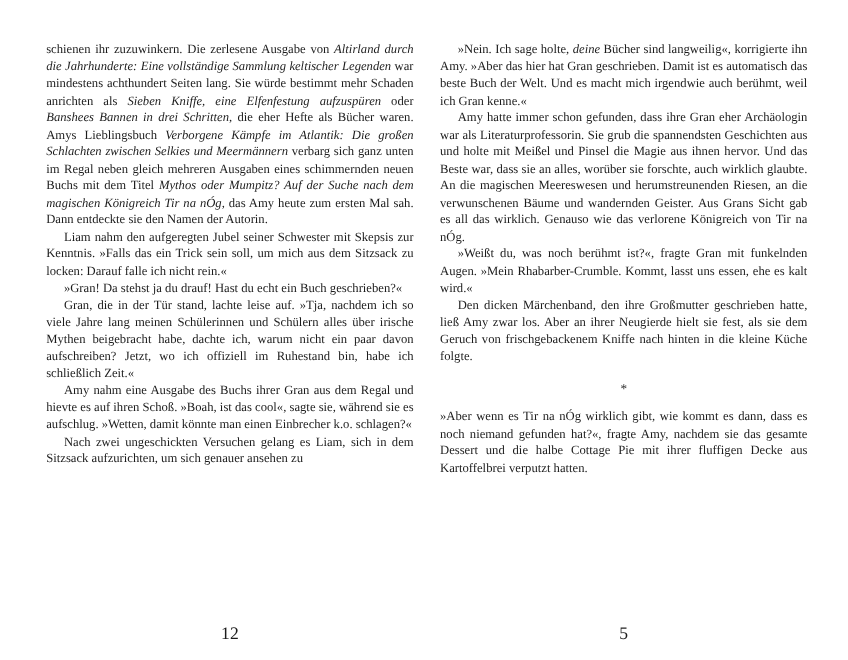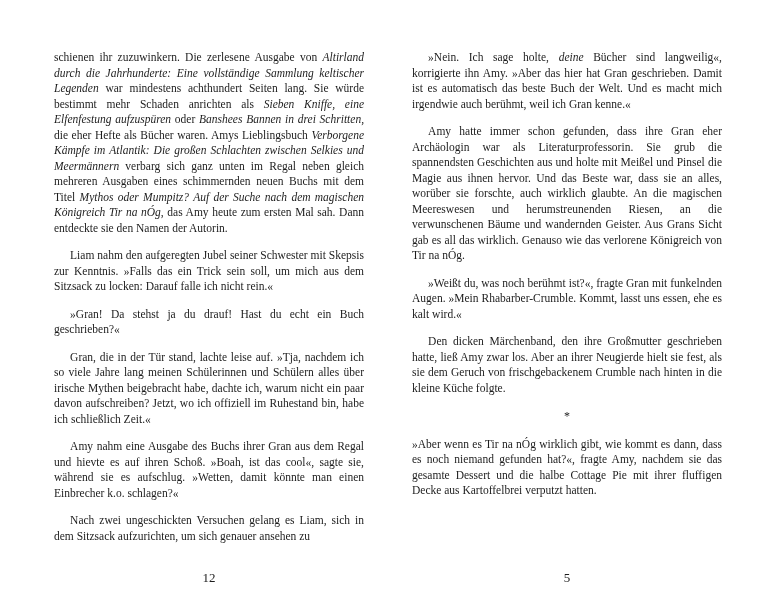--- a/index.html
+++ b/index.html
@@ -29,40 +29,40 @@
   .page-text {
     flex: 1 1 auto;
     overflow: hidden;
     font-family: "Liberation Serif", "DejaVu Serif", serif;
     font-size: 11.5px;
     line-height: 15.5px;
     color: #1c1c1c;
     text-align: justify;
   }
   .page-text p.para {
-    margin: 12px;
+    margin: 0;
   }
   .page-text p.para.indent {
     text-indent: 1.4em;
   }
   .page-text em {
     font-style: italic;
   }
   .separator {
     text-align: center;
     text-indent: 0;
     margin: 13px 0 11px 0;
     font-size: 12px;
     color: #1c1c1c;
   }
   .page-number {
     flex: 0 0 auto;
     text-align: center;
     font-family: "Liberation Serif", "DejaVu Serif", serif;
-    font-size: 13px;
+    font-size: 16px;
     color: #1c1c1c;
     padding-top: 8px;
   }
 </style>
 </head>
 <body>
 
 <div class="spread">
   <div class="page">
     <div class="page-text">
@@ -73,19 +73,19 @@
         <p class="para indent"><span>Amy nahm eine Ausgabe des Buchs ihrer Gran aus dem Regal und hievte es auf ihren Schoß. »Boah, ist das cool«, sagte sie, während sie es aufschlug. »Wetten, damit könnte man einen Einbrecher k.o. schlagen?«</span></p>
         <p class="para indent"><span>Nach zwei ungeschickten Versuchen gelang es Liam, sich in dem Sitzsack aufzurichten, um sich genauer ansehen zu</span></p>
       </div>
     <div class="page-number">12</div>
   </div>
   <div class="page">
     <div class="page-text">
         <p class="para indent"><span>»Nein. Ich sage holte, </span><em>deine</em><span> Bücher sind langweilig«, korrigierte ihn Amy. »Aber das hier hat Gran geschrieben. Damit ist es automatisch das beste Buch der Welt. Und es macht mich irgendwie auch berühmt, weil ich Gran kenne.«</span></p>
         <p class="para indent"><span>Amy hatte immer schon gefunden, dass ihre Gran eher Archäologin war als Literaturprofessorin. Sie grub die spannendsten Geschichten aus und holte mit Meißel und Pinsel die Magie aus ihnen hervor. Und das Beste war, dass sie an alles, worüber sie forschte, auch wirklich glaubte. An die magischen Meereswesen und herumstreunenden Riesen, an die verwunschenen Bäume und wandernden Geister. Aus Grans Sicht gab es all das wirklich. Genauso wie das verlorene Königreich von Tir na nÓg.</span></p>
         <p class="para indent"><span>»Weißt du, was noch berühmt ist?«, fragte Gran mit funkelnden Augen. »Mein Rhabarber-Crumble. Kommt, lasst uns essen, ehe es kalt wird.«</span></p>
-        <p class="para indent"><span>Den dicken Märchenband, den ihre Großmutter geschrieben hatte, ließ Amy zwar los. Aber an ihrer Neugierde hielt sie fest, als sie dem Geruch von frischgebackenem Crumble nach hinten in die kleine Küche folgte.</span></p>
+        <p class="para indent"><span>Den dicken Märchenband, den ihre Großmutter geschrieben hatte, ließ Amy zwar los. Aber an ihrer Neugierde hielt sie fest, als sie dem Geruch von frischgebackenem Kniffe nach hinten in die kleine Küche folgte.</span></p>
         <div class="separator">*</div>
         <p class="para"><span>»Aber wenn es Tir na nÓg wirklich gibt, wie kommt es dann, dass es noch niemand gefunden hat?«, fragte Amy, nachdem sie das gesamte Dessert und die halbe Cottage Pie mit ihrer fluffigen Decke aus Kartoffelbrei verputzt hatten.</span></p>
       </div>
     <div class="page-number">5</div>
   </div>
 </div>
 
 </body></html>

